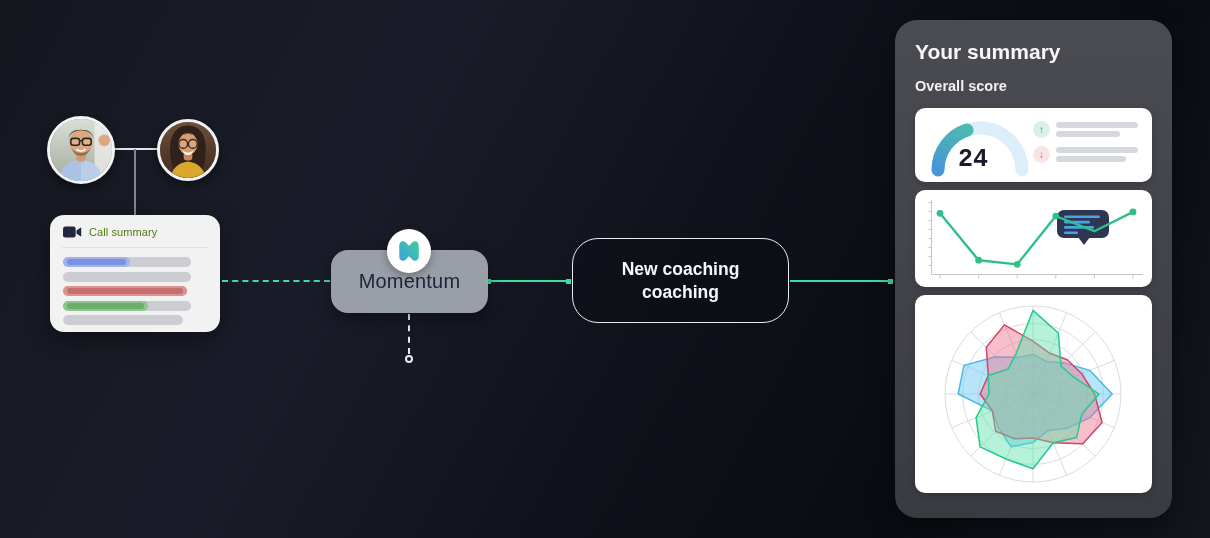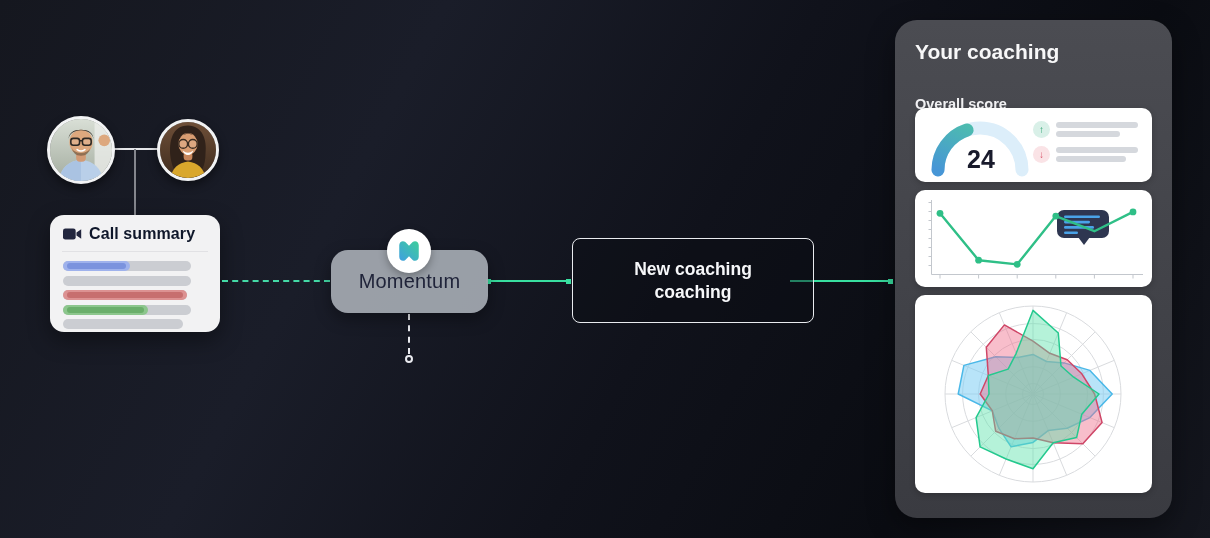--- a/index.html
+++ b/index.html
@@ -13,54 +13,54 @@
 
   
   .avatar { border-radius:50%; border:3px solid #f2f3f4; overflow:hidden; background:#888; box-shadow:0 4px 10px rgba(0,0,0,.45); }
   .avatar svg { display:block; width:100%; height:100%; }
   #conn-avatars { left:100px; top:148px; width:72px; height:2px; background:#e4e5e8; }
   #conn-avatar-card { left:134px; top:149px; width:2px; height:67px; background:#84868d; }
 
   
   #call-card { left:50px; top:215px; width:170px; height:117px; background:#f2f2f3; border-radius:14px; box-shadow:0 8px 22px rgba(0,0,0,.4); padding:10px 13px 0 13px; }
   #call-card-header { display:flex; align-items:center; gap:7px; }
-  #call-card-title { font-size:16px; font-weight:700; color:#0f172a; letter-spacing:.1px; }
+  #call-card-title { font-size:11px; font-weight:400; color:#4d7c0f; letter-spacing:.1px; }
   #call-card-divider { height:1px; background:#e1e1e4; margin:8px -1px 9px -1px; }
   .bar-track { position:relative; height:10px; border-radius:5px; background:#cbcdd2; margin-bottom:4.5px; }
   .bar-fill { position:absolute; left:0; top:0; height:10px; border-radius:5px; }
   .bar-fill-core { position:absolute; left:4px; right:4px; top:2px; height:6px; border-radius:3px; }
 
   
   .dash-green { border-top:2px dashed #43d9a6; height:0; }
   .solid-green { height:2px; background:#38dfa0; }
   .sq-dot { width:5px; height:5px; background:#38dfa0; }
   #conn-momentum-action { left:408px; top:314px; width:0; height:40px; border-left:2px dashed #e9eaef; }
   #action-endpoint { left:405px; top:355px; width:8px; height:8px; border:2px solid #e9eaef; border-radius:50%; background:transparent; }
 
   
   #momentum-node { left:331px; top:250px; width:157px; height:63px; background:rgba(159,164,173,.96); border-radius:17px; display:flex; align-items:center; justify-content:center; box-shadow:0 6px 16px rgba(0,0,0,.35); }
   #momentum-label { font-size:20px; font-weight:400; color:#20243a; letter-spacing:.2px; }
   #momentum-logo { left:387px; top:229px; width:44px; height:44px; background:#fff; border-radius:50%; display:flex; align-items:center; justify-content:center; box-shadow:0 3px 8px rgba(0,0,0,.3); }
 
   #action-label { left:259px; top:369px; width:300px; text-align:center; font-size:17px; font-weight:800; color:#f4f5f7; letter-spacing:.2px; }
 
   
-  #analysis-node { left:572px; top:238px; width:242px; height:85px; border:1.5px solid #e9ebef; border-radius:8px; background:rgba(12,14,21,.45); display:flex; flex-direction:column; align-items:center; justify-content:center; }
+  #analysis-node { left:572px; top:238px; width:217px; height:85px; border:1.5px solid #e9ebef; border-radius:26px; background:rgba(12,14,21,.45); display:flex; flex-direction:column; align-items:center; justify-content:center; }
   #analysis-node div { font-size:17.5px; font-weight:800; color:#f6f7f9; line-height:1.28; }
 
   
   #coaching-panel { left:895px; top:20px; width:277px; height:498px; border-radius:22px; background:linear-gradient(180deg,#4b4c52 0%,#3a3b41 100%); box-shadow:0 10px 28px rgba(0,0,0,.4); }
   #panel-title { left:20px; top:20px; font-size:21px; font-weight:800; color:#f7f7f8; }
-  #panel-subtitle { left:20px; top:76px; font-size:14.5px; font-weight:800; color:#f2f2f4; }
+  #panel-subtitle { left:20px; top:58px; font-size:14.5px; font-weight:800; color:#f2f2f4; }
   .panel-card { left:20px; width:237px; background:#ffffff; border-radius:10px; box-shadow:0 2px 6px rgba(0,0,0,.2); overflow:hidden; }
   #gauge-card { top:88px; height:74px; }
   #line-card  { top:170px; height:97px; }
   #radar-card { top:275px; height:198px; }
 
-  #gauge-value { left:36px; top:37px; width:60px; text-align:center; font-size:25px; font-weight:800; color:#191b2c; }
+  #gauge-value { left:28px; top:37px; width:60px; text-align:center; font-size:25px; font-weight:800; color:#191b2c;font-family:Liberation Mono, monospace; }
   #gauge-legend { left:118px; top:13px; display:flex; flex-direction:column; gap:8px; }
   .legend-row { display:flex; align-items:flex-start; gap:6px; }
   .legend-icon { width:17px; height:17px; border-radius:50%; display:flex; align-items:center; justify-content:center; font-size:10px; font-weight:bold; line-height:1; }
   .legend-bars { display:flex; flex-direction:column; gap:3px; padding-top:1px; }
   .legend-bar { height:6px; border-radius:3px; background:#d5d8dd; }
 
   svg { display:block; }
 </style>
 </head>
 <body>
@@ -168,21 +168,21 @@
     </svg>
   </div>
 
 
   <div class="abs" id="analysis-node">
     <div>New coaching</div>
     <div>coaching</div>
   </div>
 
   <div class="abs" id="coaching-panel">
-    <div class="abs" id="panel-title">Your coaching</div>
+    <div class="abs" id="panel-title">Your summary</div>
     <div class="abs" id="panel-subtitle">Overall score</div>
 
     <div class="abs panel-card" id="gauge-card">
       <svg class="abs" style="left:3px; top:0px;" width="120" height="74" viewBox="0 0 120 74">
         <defs>
             <linearGradient id="gaugeGrad" x1="0" y1="1" x2="1" y2="0">
           <stop offset="0" stop-color="#4796d6"></stop>
               <stop offset="1" stop-color="#4fcb9f"></stop>
             </linearGradient>
           </defs>

